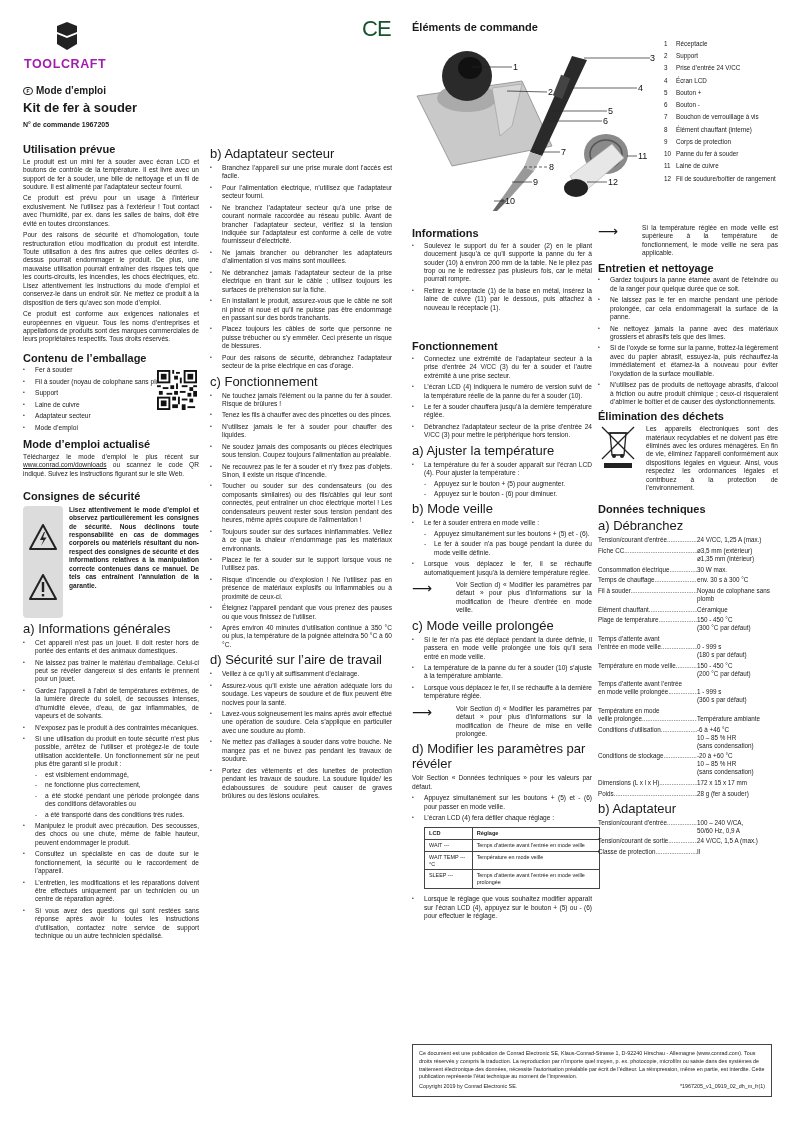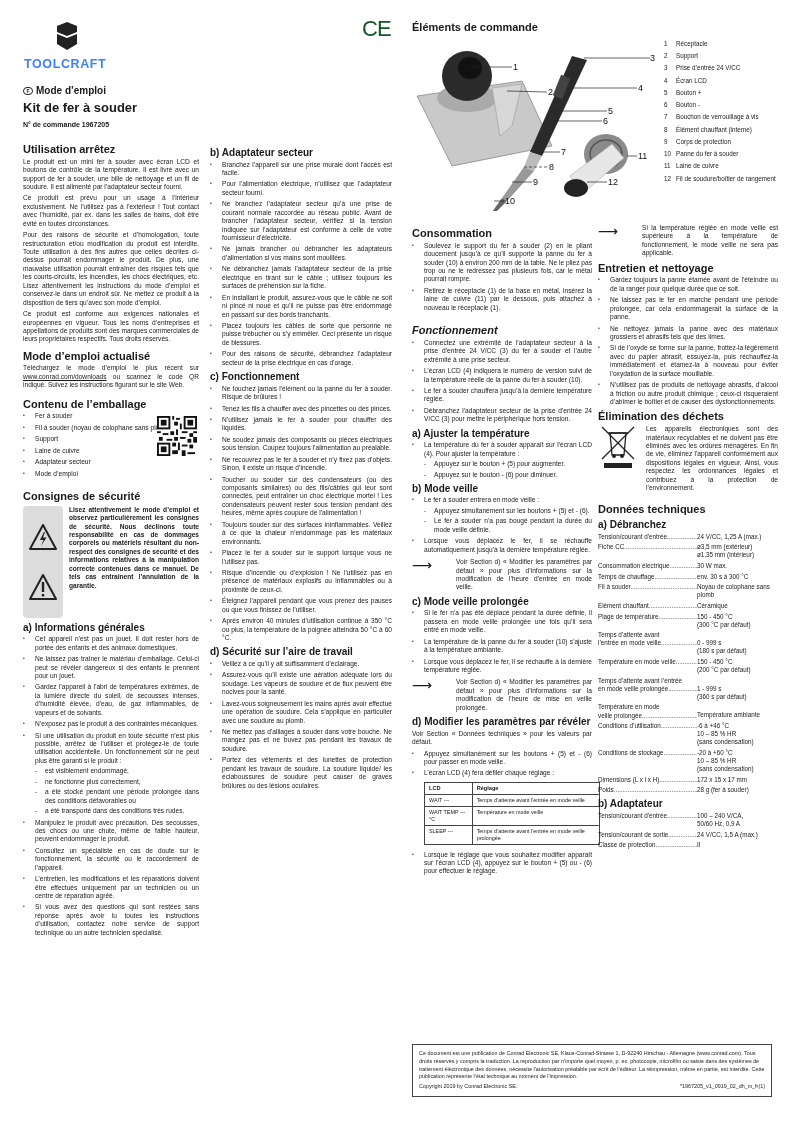--- a/index.html
+++ b/index.html
@@ -1,34 +1,34 @@
 <!DOCTYPE html>
 <html><head>
 <meta charset="utf-8">
 <style>
   * { box-sizing: border-box; margin: 0; padding: 0; }
   html, body { width: 802px; height: 1134px; background: #ffffff; overflow: hidden; }
   body { font-family: "Liberation Sans", sans-serif; color: #1a1a1a; position: relative; font-size: 6.6px; line-height: 1.28; }
   .abs { position: absolute; }
   .col { position: absolute; }
   h2 { font-size: 11px; font-weight: bold; margin: 0 0 2px 0; line-height: 1.15; }
-  h3 { font-size: 10px; font-weight: bold; margin: 4px 0 2px 0; line-height: 1.15; }
+  h3 { font-size: 13px; font-weight: normal; margin: 4px 0 2px 0; line-height: 1.15; }
   p.body { text-align: justify; margin-bottom: 3px; }
   ul.bul { list-style: none; }
   ul.bul > li { position: relative; padding-left: 12px; margin-bottom: 3px; text-align: justify; }
   ul.bul > li::before { content: "\2022"; position: absolute; left: 0; top: 0; font-size: 5px; }
   ul.dash { list-style: none; }
   ul.dash > li { position: relative; padding-left: 10px; margin-bottom: 2px; }
   ul.dash > li::before { content: "-"; position: absolute; left: 0; }
   .note { display: flex; margin: 4px 0; }
   .note .arrow { width: 44px; flex: 0 0 44px; font-size: 14px; line-height: 10px; padding-top: 2px; }
   .note .ntxt { text-align: justify; flex: 1; }
   .logo { position: absolute; left: 24px; top: 22px; width: 90px; }
   .logo-mark { width: 26px; height: 28px; margin-left: 30px; position: relative; }
-  .logo-text { font-size: 12.5px; font-weight: bold; letter-spacing: 0.6px; color: #3b82f6; margin-top: 4px; }
+  .logo-text { font-size: 12.5px; font-weight: bold; letter-spacing: 0.6px; color: #a21caf; margin-top: 4px; }
   .ce { position: absolute; left: 362px; top: 15px; font-size: 22px; letter-spacing: -1px; color: #14532d; }
   .doc-type { position: absolute; left: 23px; top: 85px; font-size: 10px; font-weight: bold; }
   .doc-type .lang { display: inline-block; width: 10px; height: 8px; border: 1px solid #222; border-radius: 5px; font-size: 5px; text-align: center; line-height: 6px; margin-right: 3px; vertical-align: 1px; }
   .title { position: absolute; left: 23px; top: 100px; font-size: 13px; font-weight: bold; }
   .order { position: absolute; left: 23px; top: 121px; font-size: 7px; font-weight: bold; }
   .qr { width: 40px; height: 40px; position: absolute; right: 2px; top: 18px; }
   .safety-box { display: flex; margin-top: 3px; }
   .safety-icons { width: 40px; height: 112px; background: #dcdcdc; border-radius: 4px; flex: 0 0 40px; display: flex; flex-direction: column; align-items: center; justify-content: space-around; padding: 6px 0; }
   .safety-text { flex: 1; padding-left: 6px; font-weight: bold; text-align: justify; font-size: 6.6px; }
   .legend { position: absolute; left: 664px; top: 40px; width: 140px; font-size: 6.3px; }
@@ -60,30 +60,25 @@
   <div class="logo-text">TOOLCRAFT</div>
 </div>
 <div class="ce">CE</div>
 
 <div class="doc-type"><span class="lang">F</span><span>Mode d’emploi</span></div>
 <div class="title">Kit de fer à souder</div>
 <div class="order">N° de commande 1967205</div>
 
 <div class="col" style="left:23px; top:143px; width:176px;">
   <section>
-    <h2>Utilisation arrêtez</h2>
+    <h2>Utilisation prévue</h2>
     <p class="body">Le produit est un mini fer à souder avec écran LCD et boutons de contrôle de la température. Il est livré avec un support de fer à souder, une bille de nettoyage et un fil de soudure. Il est alimenté par l’adaptateur secteur fourni.</p>
     <p class="body">Ce produit est prévu pour un usage à l’intérieur exclusivement. Ne l’utilisez pas à l’extérieur ! Tout contact avec l’humidité, par ex. dans les salles de bains, doit être évité en toutes circonstances.</p>
     <p class="body">Pour des raisons de sécurité et d’homologation, toute restructuration et/ou modification du produit est interdite. Toute utilisation à des fins autres que celles décrites ci-dessus pourrait endommager le produit. De plus, une mauvaise utilisation pourrait entraîner des risques tels que les courts-circuits, les incendies, les chocs électriques, etc. Lisez attentivement les instructions du mode d’emploi et conservez-le dans un endroit sûr. Ne mettez ce produit à la disposition de tiers qu’avec son mode d’emploi.</p>
     <p class="body">Ce produit est conforme aux exigences nationales et européennes en vigueur. Tous les noms d’entreprises et appellations de produits sont des marques commerciales de leurs propriétaires respectifs. Tous droits réservés.</p>
-  </section>
-
-  <section style="margin-top:6px;">
-    <h2>Mode d’emploi actualisé</h2>
-    <p class="body"><span>Téléchargez le mode d’emploi le plus récent sur </span><span class="link">www.conrad.com/downloads</span><span> ou scannez le code QR indiqué. Suivez les instructions figurant sur le site Web.</span></p>
   </section>
 
   <section style="position:relative; margin-top:8px;">
     <h2>Contenu de l’emballage</h2>
     <ul class="bul">
       <li>Fer à souder</li>
       <li>Fil à souder (noyau de colophane sans plomb)</li>
       <li>Support</li>
       <li>Laine de cuivre</li>
       <li>Adaptateur secteur</li>
@@ -122,20 +117,25 @@
           <rect x="11" y="14" width="1" height="4"></rect>
           <rect x="13" y="15" width="3" height="1"></rect>
         <rect x="17" y="15" width="2" height="2"></rect>
           <rect x="8" y="18" width="3" height="2"></rect>
           <rect x="13" y="18" width="2" height="3"></rect>
           <rect x="16" y="19" width="4" height="1"></rect>
       </g>
     </svg>
   </section>
 
+  <section style="margin-top:6px;">
+    <h2>Mode d’emploi actualisé</h2>
+    <p class="body"><span>Téléchargez le mode d’emploi le plus récent sur </span><span class="link">www.conrad.com/downloads</span><span> ou scannez le code QR indiqué. Suivez les instructions figurant sur le site Web.</span></p>
+  </section>
+
   <section style="margin-top:12px;">
     <h2>Consignes de sécurité</h2>
     <div class="safety-box">
       <div class="safety-icons">
         <svg width="30" height="28" viewBox="0 0 30 28">
           <path d="M15 2 L28 26 L2 26 Z" fill="none" stroke="#222" stroke-width="2" stroke-linejoin="round"></path>
           <path d="M16 9 L12 17 L15.5 17 L13 23 L18.5 14.5 L15 14.5 L17 9 Z" fill="#222"></path>
         </svg>
         <svg width="30" height="28" viewBox="0 0 30 28">
           <path d="M15 2 L28 26 L2 26 Z" fill="none" stroke="#222" stroke-width="2" stroke-linejoin="round"></path>
@@ -302,26 +302,26 @@
       <span class="num">11</span>
       <span>Laine de cuivre</span>
     </div>
   <div class="row">
       <span class="num">12</span>
       <span style="width:110px;">Fil de soudure/boîtier de rangement</span>
     </div>
 </div>
 
 <div class="col" style="left:412px; top:227px; width:180px;">
-  <h2>Consommation</h2>
+  <h2>Informations</h2>
   <ul class="bul">
     <li>Soulevez le support du fer à souder (2) en le pliant doucement jusqu’à ce qu’il supporte la panne du fer à souder (10) à environ 200 mm de la table. Ne le pliez pas trop ou ne le redressez pas plusieurs fois, car le métal pourrait rompre.</li>
     <li>Retirez le réceptacle (1) de la base en métal, insérez la laine de cuivre (11) par le dessous, puis attachez à nouveau le réceptacle (1).</li>
   </ul>
-  <h2 style="margin-top:12px;font-style:italic;">Fonctionnement</h2>
+  <h2 style="margin-top:28px;">Fonctionnement</h2>
   <ul class="bul">
     <li>Connectez une extrémité de l’adaptateur secteur à la prise d’entrée 24 V/CC (3) du fer à souder et l’autre extrémité à une prise secteur.</li>
     <li>L’écran LCD (4) indiquera le numéro de version suivi de la température réelle de la panne du fer à souder (10).</li>
     <li>Le fer à souder chauffera jusqu’à la dernière température réglée.</li>
     <li>Débranchez l’adaptateur secteur de la prise d’entrée 24 V/CC (3) pour mettre le périphérique hors tension.</li>
   </ul>
   <h3>a) Ajuster la température</h3>
   <ul class="bul">
     <li><span>La température du fer à souder apparaît sur l’écran LCD (4). Pour ajuster la température :</span>
       <ul class="dash" style="margin-top:2px;">

